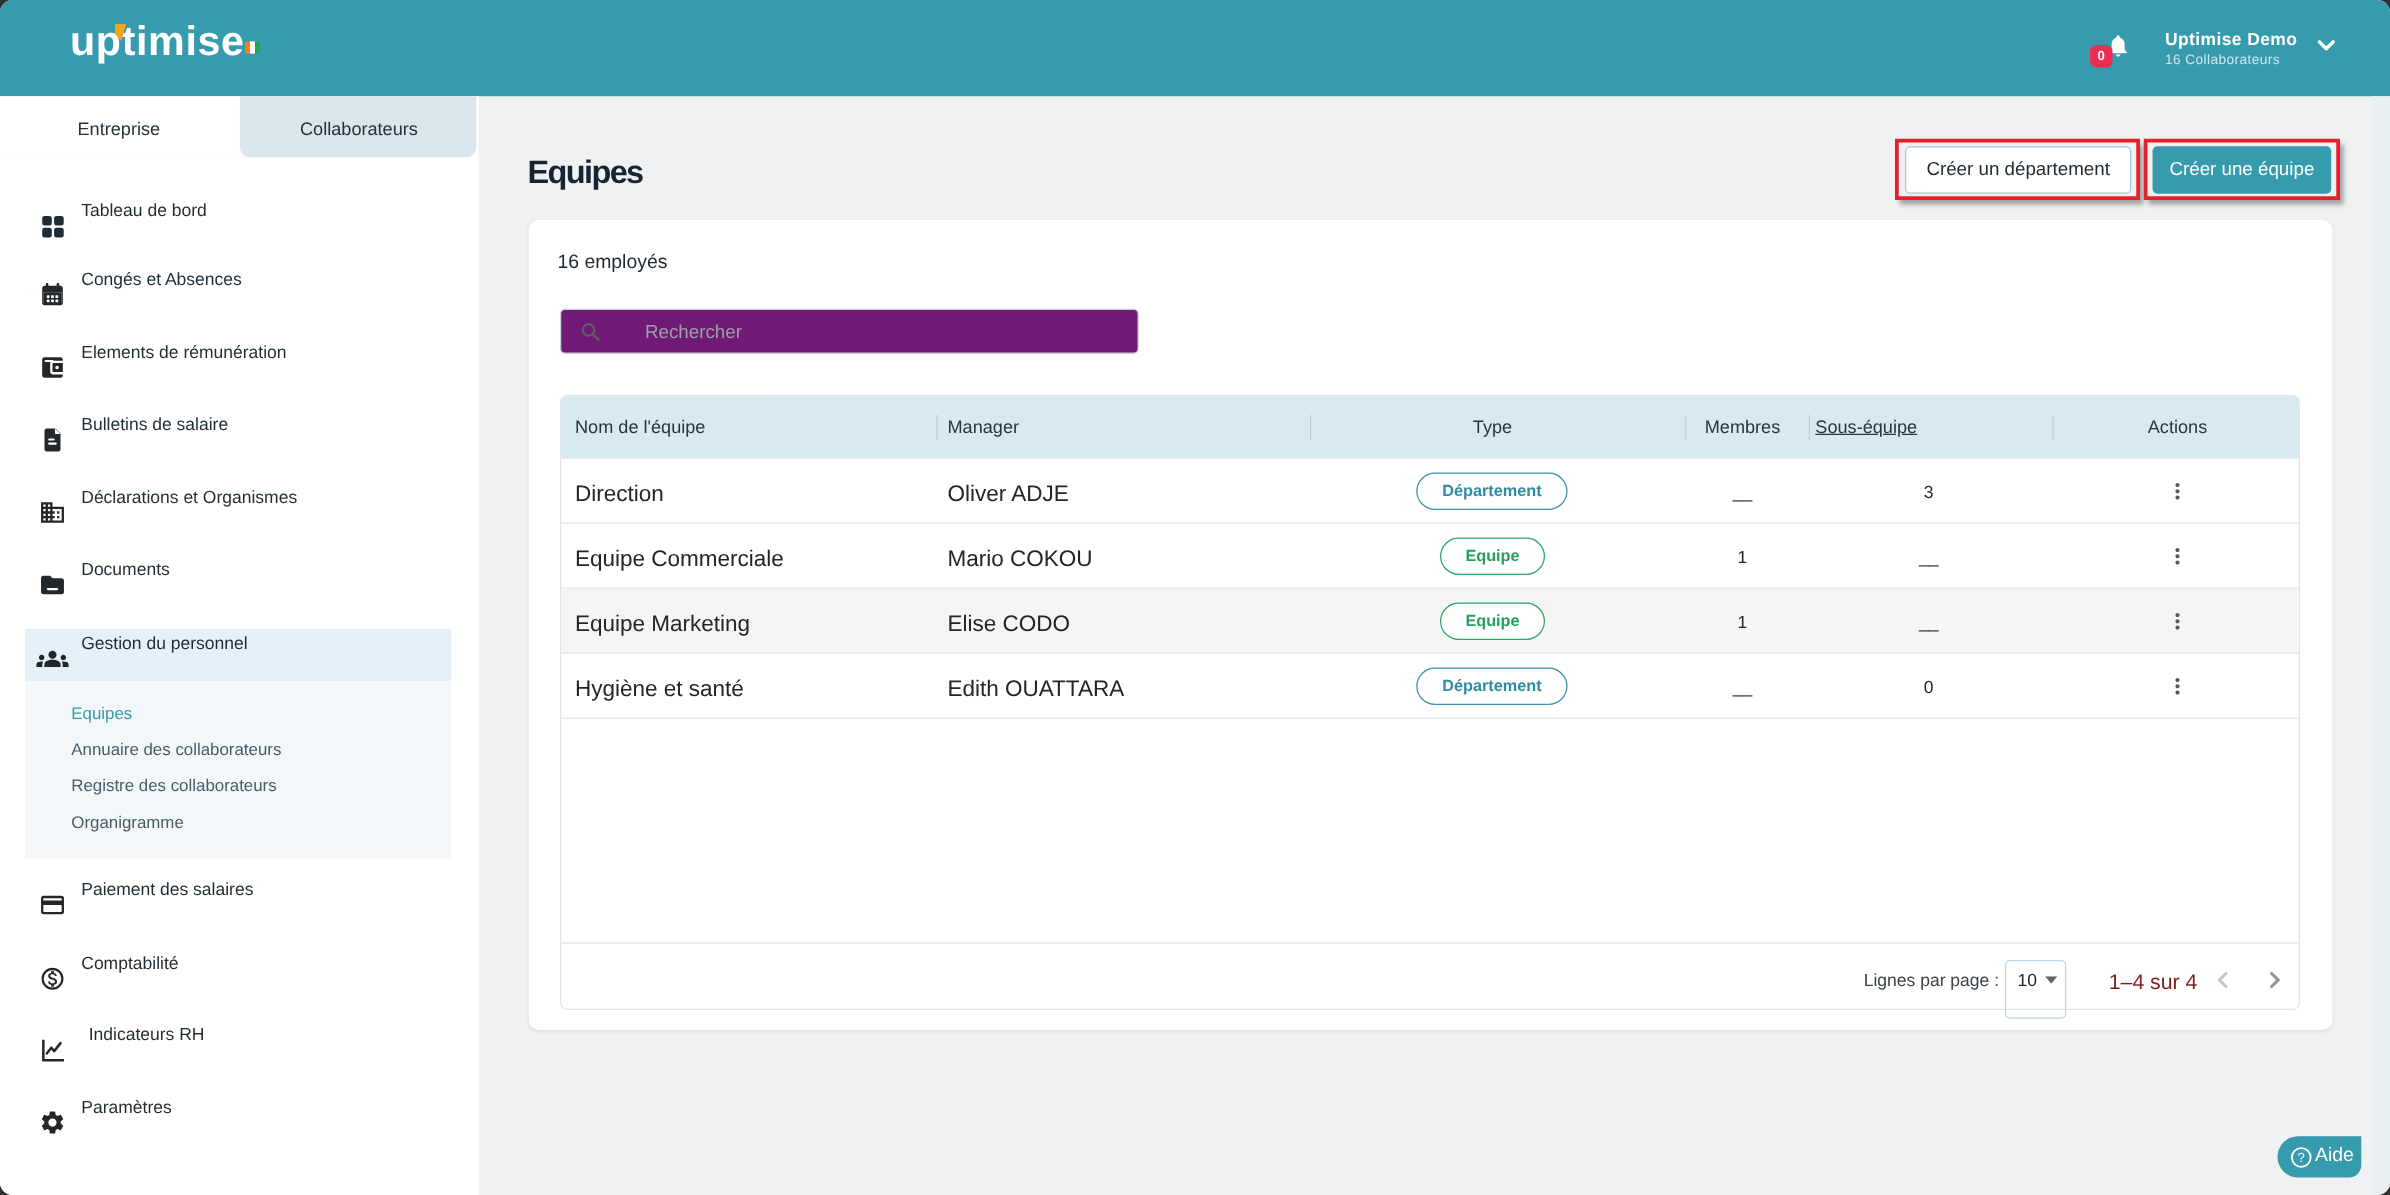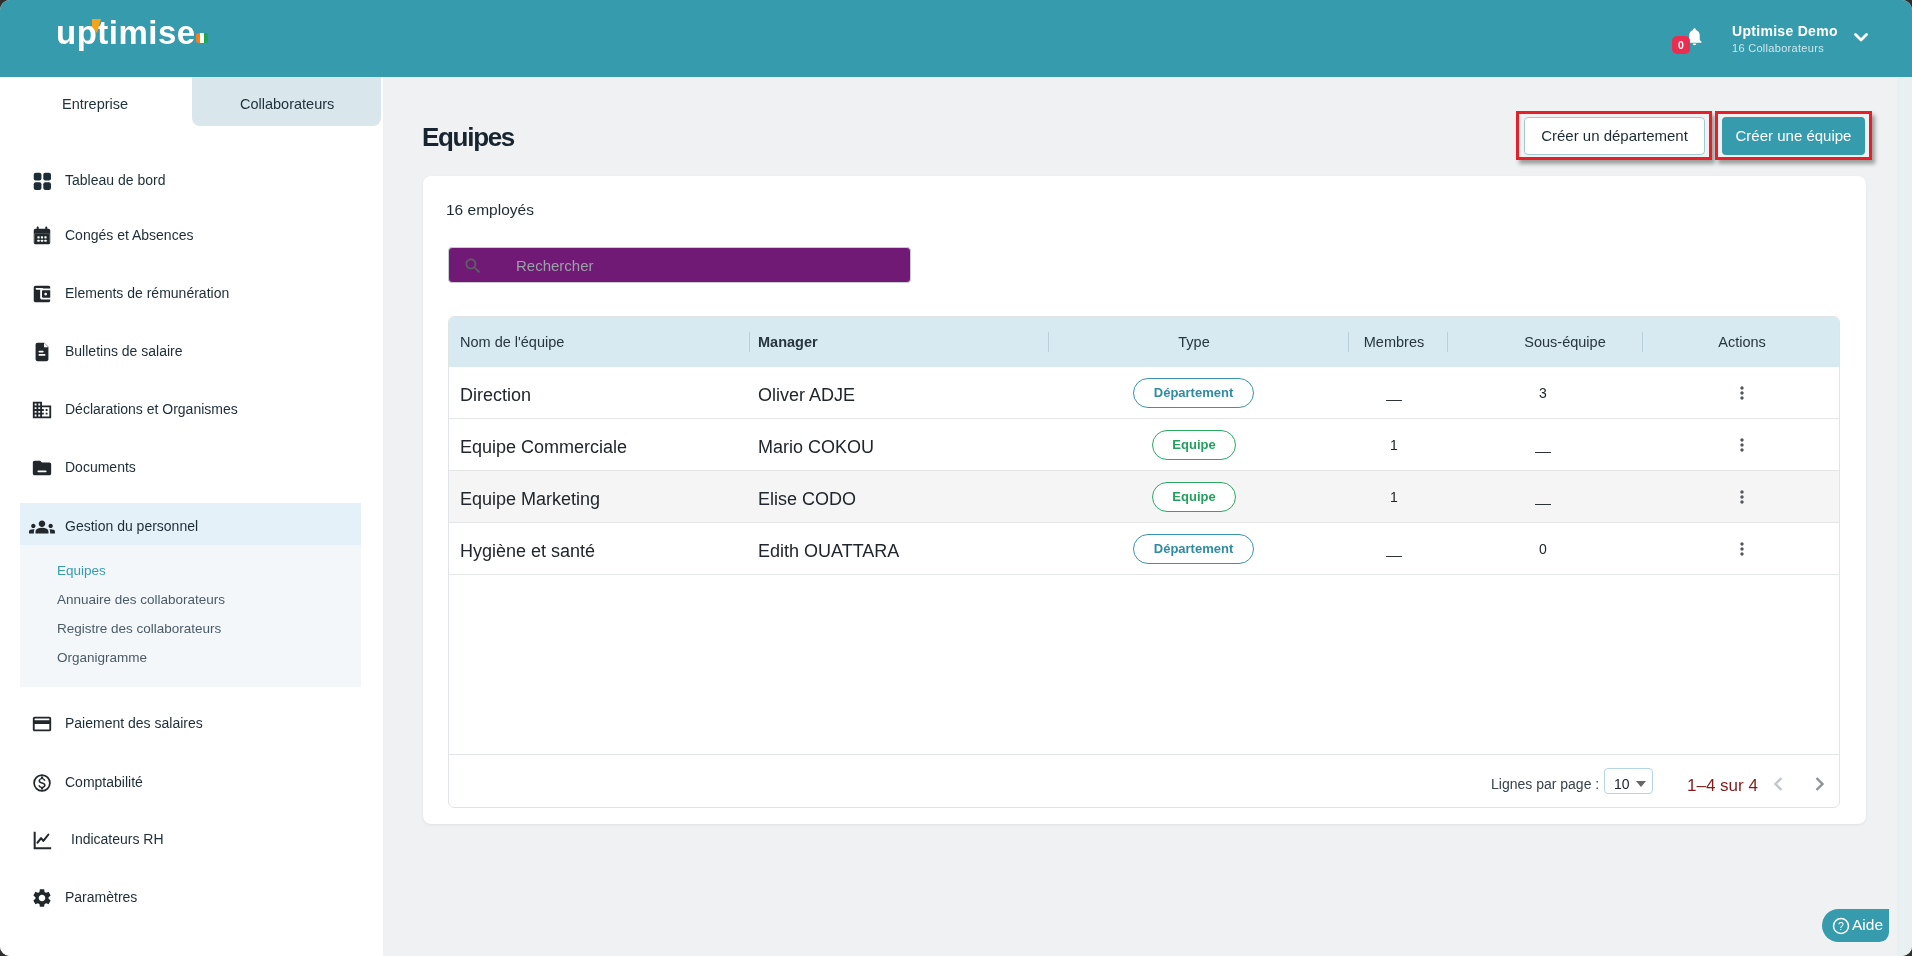--- a/index.html
+++ b/index.html
@@ -21,21 +21,21 @@
 
 #tabrow { position:absolute; left:0; top:77px; width:383px; height:49px; background:#fff; }
 #tab-active { position:absolute; left:192px; top:0; width:189px; height:49px; background:#d9e6ec; border-radius:0 0 8px 8px; }
 .tabtxt { position:absolute; top:19px; font-size:14.5px; color:#22333d; }
 #tab1 { left:62px; }
 #tab2 { left:240px; }
 
 #sidebar { position:absolute; left:0; top:126px; width:383px; height:830px; background:#fff; }
 .mi { position:absolute; left:0; width:383px; height:44px; }
 .mi svg { position:absolute; left:31px; top:11px; }
-.mi .t { position:absolute; left:65px; top:13px; font-size:14px; color:#1d2d36; }
+.mi .t { position:absolute; left:65px; top:1px; font-size:14px; color:#1d2d36; }
 #hl { position:absolute; left:20px; top:377px; width:341px; height:42px; background:#e5f1f9; }
 #subbg { position:absolute; left:20px; top:419px; width:341px; height:142px; background:#f3f7f9; }
 .sub { position:absolute; left:57px; font-size:13.5px; color:#4b5b66; }
 .sub.active { color:#379bae; }
 
 #h1 { position:absolute; left:422px; top:122px; font-size:26px; font-weight:bold; color:#182530; letter-spacing:-1.3px; }
 .redbox { position:absolute; border:3px solid #e42029; box-shadow:3px 4px 4px rgba(0,0,0,0.35); }
 #rb1 { left:1516px; top:111px; width:196px; height:49px; }
 #rb2 { left:1715px; top:111px; width:157px; height:49px; }
 #btn1 { position:absolute; left:1524px; top:117px; width:181px; height:38px; background:#fff; border:1px solid #a3c9d3; border-radius:4px; font-size:15px; color:#1c2b33; text-align:center; line-height:36px; }
@@ -52,21 +52,21 @@
 .thsep { position:absolute; top:15px; width:1px; height:20px; background:#b9cfd9; }
 .row { position:absolute; left:0; width:100%; height:52px; border-bottom:1px solid #e4e6e8; }
 .cell { position:absolute; top:18px; font-size:18px; color:#20262b; }
 .pill { position:absolute; top:11px; height:30px; border-radius:15px; font-weight:bold; font-size:13px; text-align:center; background:#fff; }
 .pill.dep { width:121px; left:684px; border:1.5px solid #3a93ad; color:#2f8ba3; line-height:27px; }
 .pill.eq  { width:84px;  left:703px; border:1.5px solid #2ba864; color:#23a05d; line-height:27px; }
 .num { position:absolute; top:18px; font-size:14px; color:#20262b; text-align:center; width:40px; }
 .dots { position:absolute; left:1283px; top:16px; }
 #tfoot { position:absolute; left:0; bottom:0; width:100%; height:53px; border-top:1px solid #e1e4e6; }
 #lpp { position:absolute; left:1042px; top:21px; font-size:14px; color:#37424a; }
-#psel { position:absolute; left:1155px; top:13px; width:49px; height:26px; border:1px solid #b5d6e2; border-radius:4px; }
+#psel { position:absolute; left:1155px; top:13px; width:49px; height:47px; border:1px solid #b5d6e2; border-radius:4px; }
 #psel .v { position:absolute; left:9px; top:7px; font-size:14px; color:#20262b; }
 #psel svg { position:absolute; right:6px; top:12px; }
 #range { position:absolute; left:1238px; top:21px; font-size:17px; color:#7f1d1d; }
 #pgl { position:absolute; left:1318px; top:17px; }
 #pgr { position:absolute; left:1358px; top:17px; }
 
 #scrollstrip { position:absolute; right:0; top:77px; width:15px; height:879px; background:#e9f0f2; }
 #aide { position:absolute; left:1822px; top:909px; width:67px; height:33px; background:#379bae; border-radius:17px 0 10px 17px; }
 #aide svg { position:absolute; left:10px; top:8px; }
 #aide .t { position:absolute; left:30px; top:7px; font-size:15.5px; color:#fff; }
@@ -207,24 +207,24 @@
     <div id="emp">16 employés</div>
     <div id="search">
       <svg width="20" height="20" viewBox="0 0 24 24">
           <path fill="#5a6268" d="M15.5 14h-.79l-.28-.27C15.41 12.59 16 11.11 16 9.5 16 5.91 13.09 3 9.5 3S3 5.91 3 9.5 5.91 16 9.5 16c1.61 0 3.09-.59 4.23-1.57l.27.28v.79l5 4.99L20.49 19l-4.99-5zm-6 0C7.01 14 5 11.99 5 9.5S7.01 5 9.5 5 14 7.01 14 9.5 11.99 14 9.5 14z"></path>
         </svg>
       <div class="ph">Rechercher</div>
     </div>
     <div id="table">
       <div id="thead">
         <div class="th" style="left:11px;">Nom de l'équipe</div>
-        <div class="th" style="left:309px;font-weight:bold;">Manager</div>
+        <div class="th" style="left:309px;">Manager</div>
         <div class="th" style="left:745px;transform:translateX(-50%);">Type</div>
         <div class="th" style="left:945px;transform:translateX(-50%);">Membres</div>
-        <div class="th" style="left:1116px;transform:translateX(-50%);">Sous-équipe</div>
+        <div class="th" style="left:1044px;transform:translateX(-50%);text-decoration:underline;">Sous-équipe</div>
         <div class="th" style="left:1293px;transform:translateX(-50%);">Actions</div>
         <div class="thsep" style="left:300px;"></div>
         <div class="thsep" style="left:599px;"></div>
         <div class="thsep" style="left:899px;"></div>
         <div class="thsep" style="left:998px;"></div>
         <div class="thsep" style="left:1193px;"></div>
       </div>
       <div class="row" style="top:50px;">
         <div class="cell" style="left:11px;">Direction</div>
         <div class="cell" style="left:309px;">Oliver ADJE</div>

